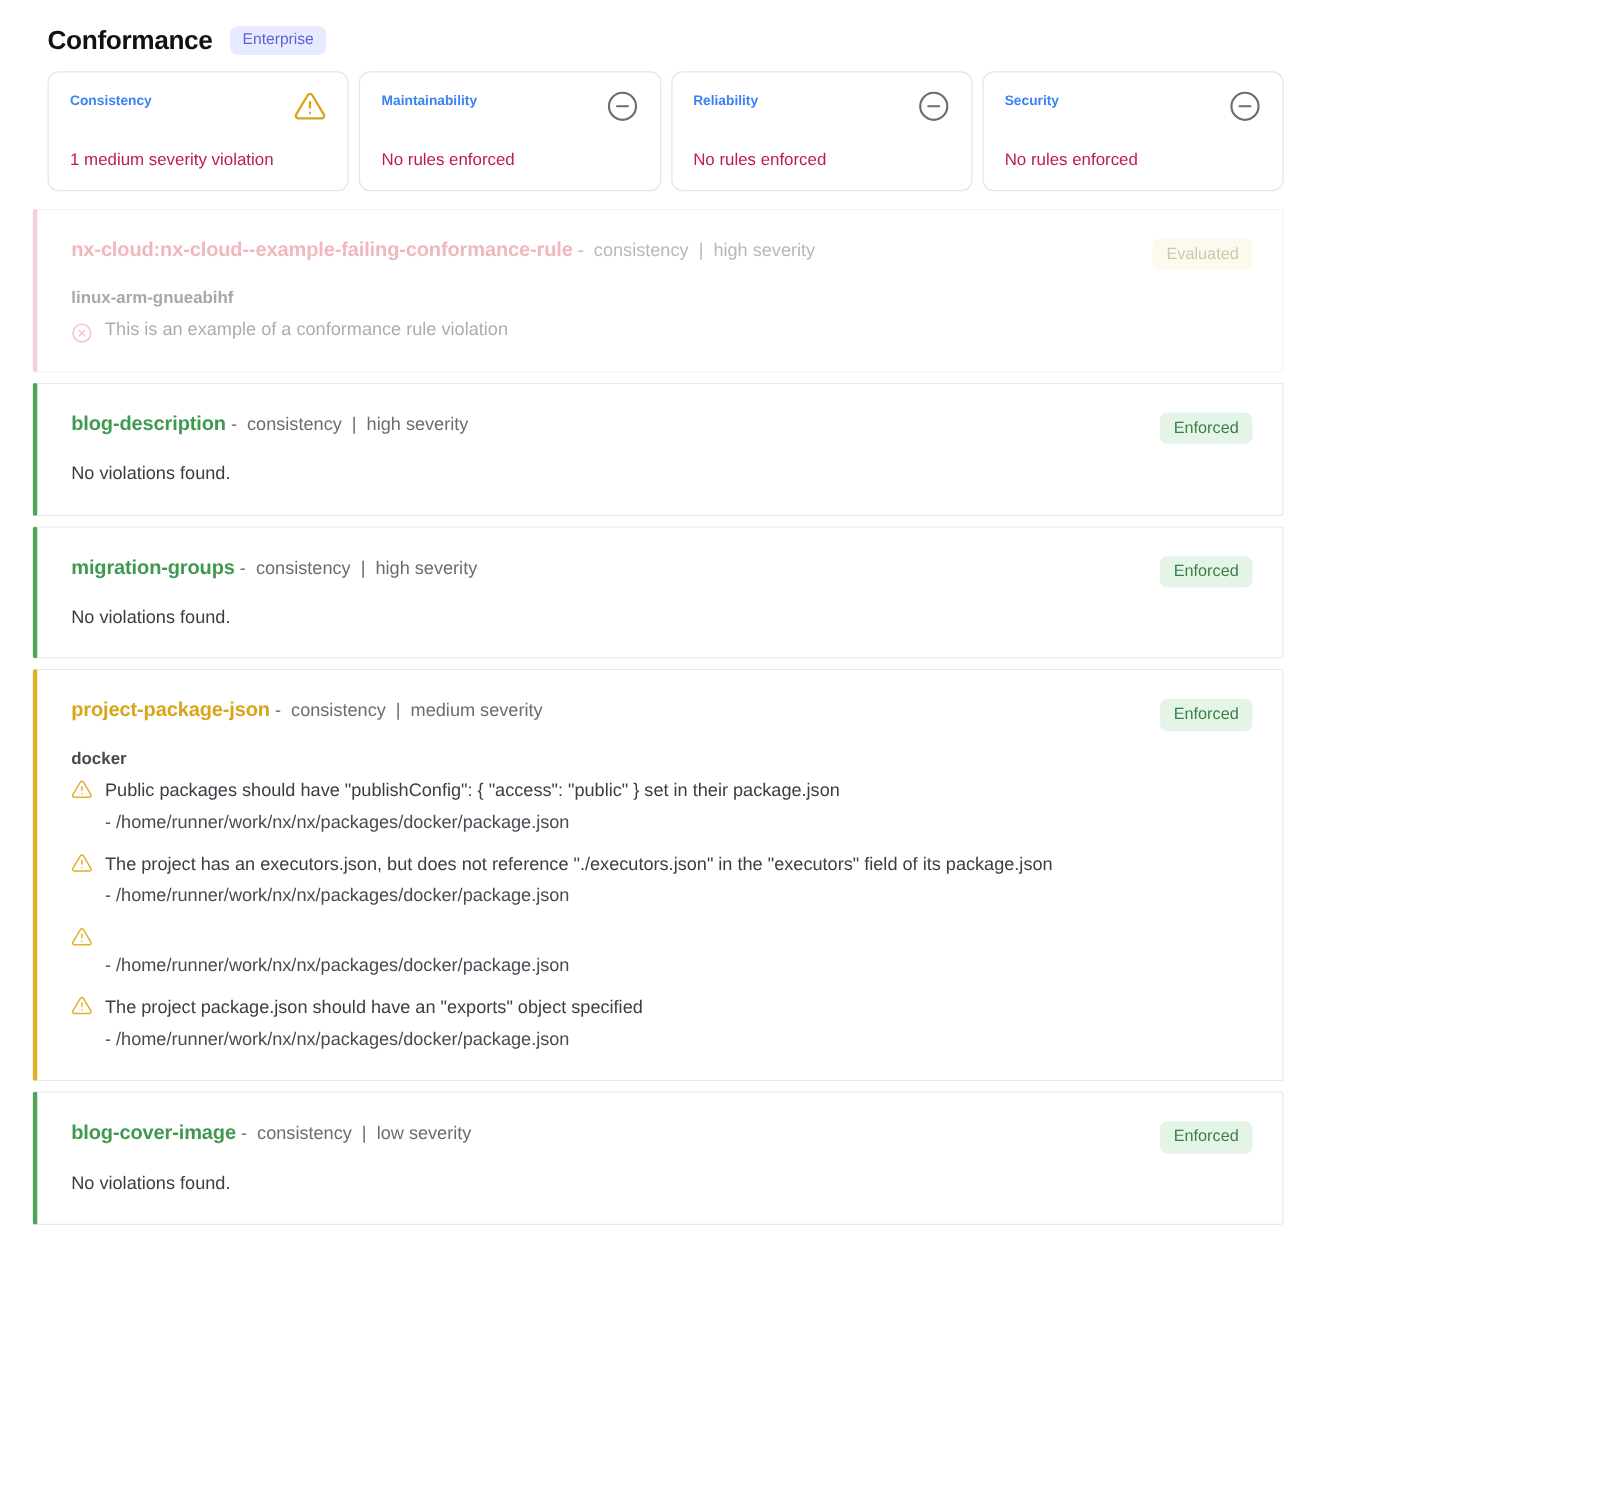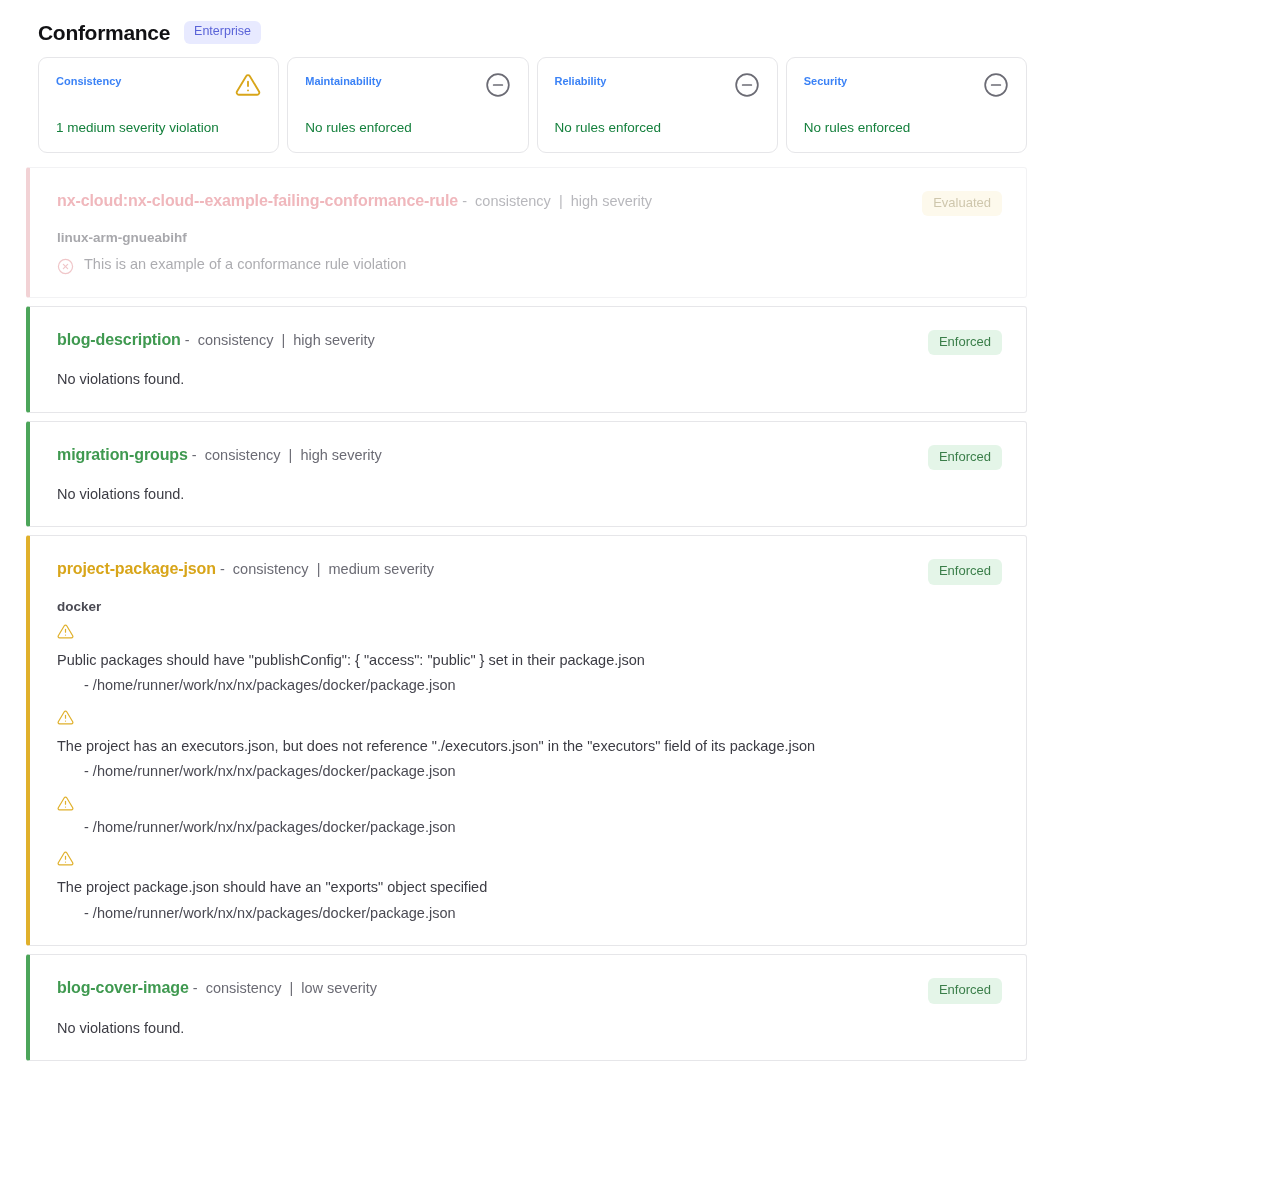--- a/index.html
+++ b/index.html
@@ -66,21 +66,21 @@
   }
   .summary-card-title {
     font-size: 11px;
     font-weight: 700;
     color: #3b82f6;
     line-height: 1.3;
     padding-top: 2px;
   }
   .summary-card-sub {
     font-size: 13.5px;
-    color: #15803d;
+    color: #be185d;
     line-height: 1.3;
     padding-bottom: 2px;
   }
   .icon-slot { flex: 0 0 auto; }
 
   
   .rules {
     padding: 14px 25px 20px 26px;
     display: flex;
     flex-direction: column;
@@ -156,21 +156,20 @@
   }
 
   .violation {
     margin-bottom: 13px;
   }
   .violation:last-child { margin-bottom: 0; }
   .violation-main {
     display: flex;
     align-items: flex-start;
     gap: 10px;
-    flex-direction: column;
   }
   .violation-text {
     font-size: 14.5px;
     color: #3c3c44;
     line-height: 1.35;
     padding-top: 1px;
   }
   .violation-file {
     font-size: 14.5px;
     color: #4a4a53;

